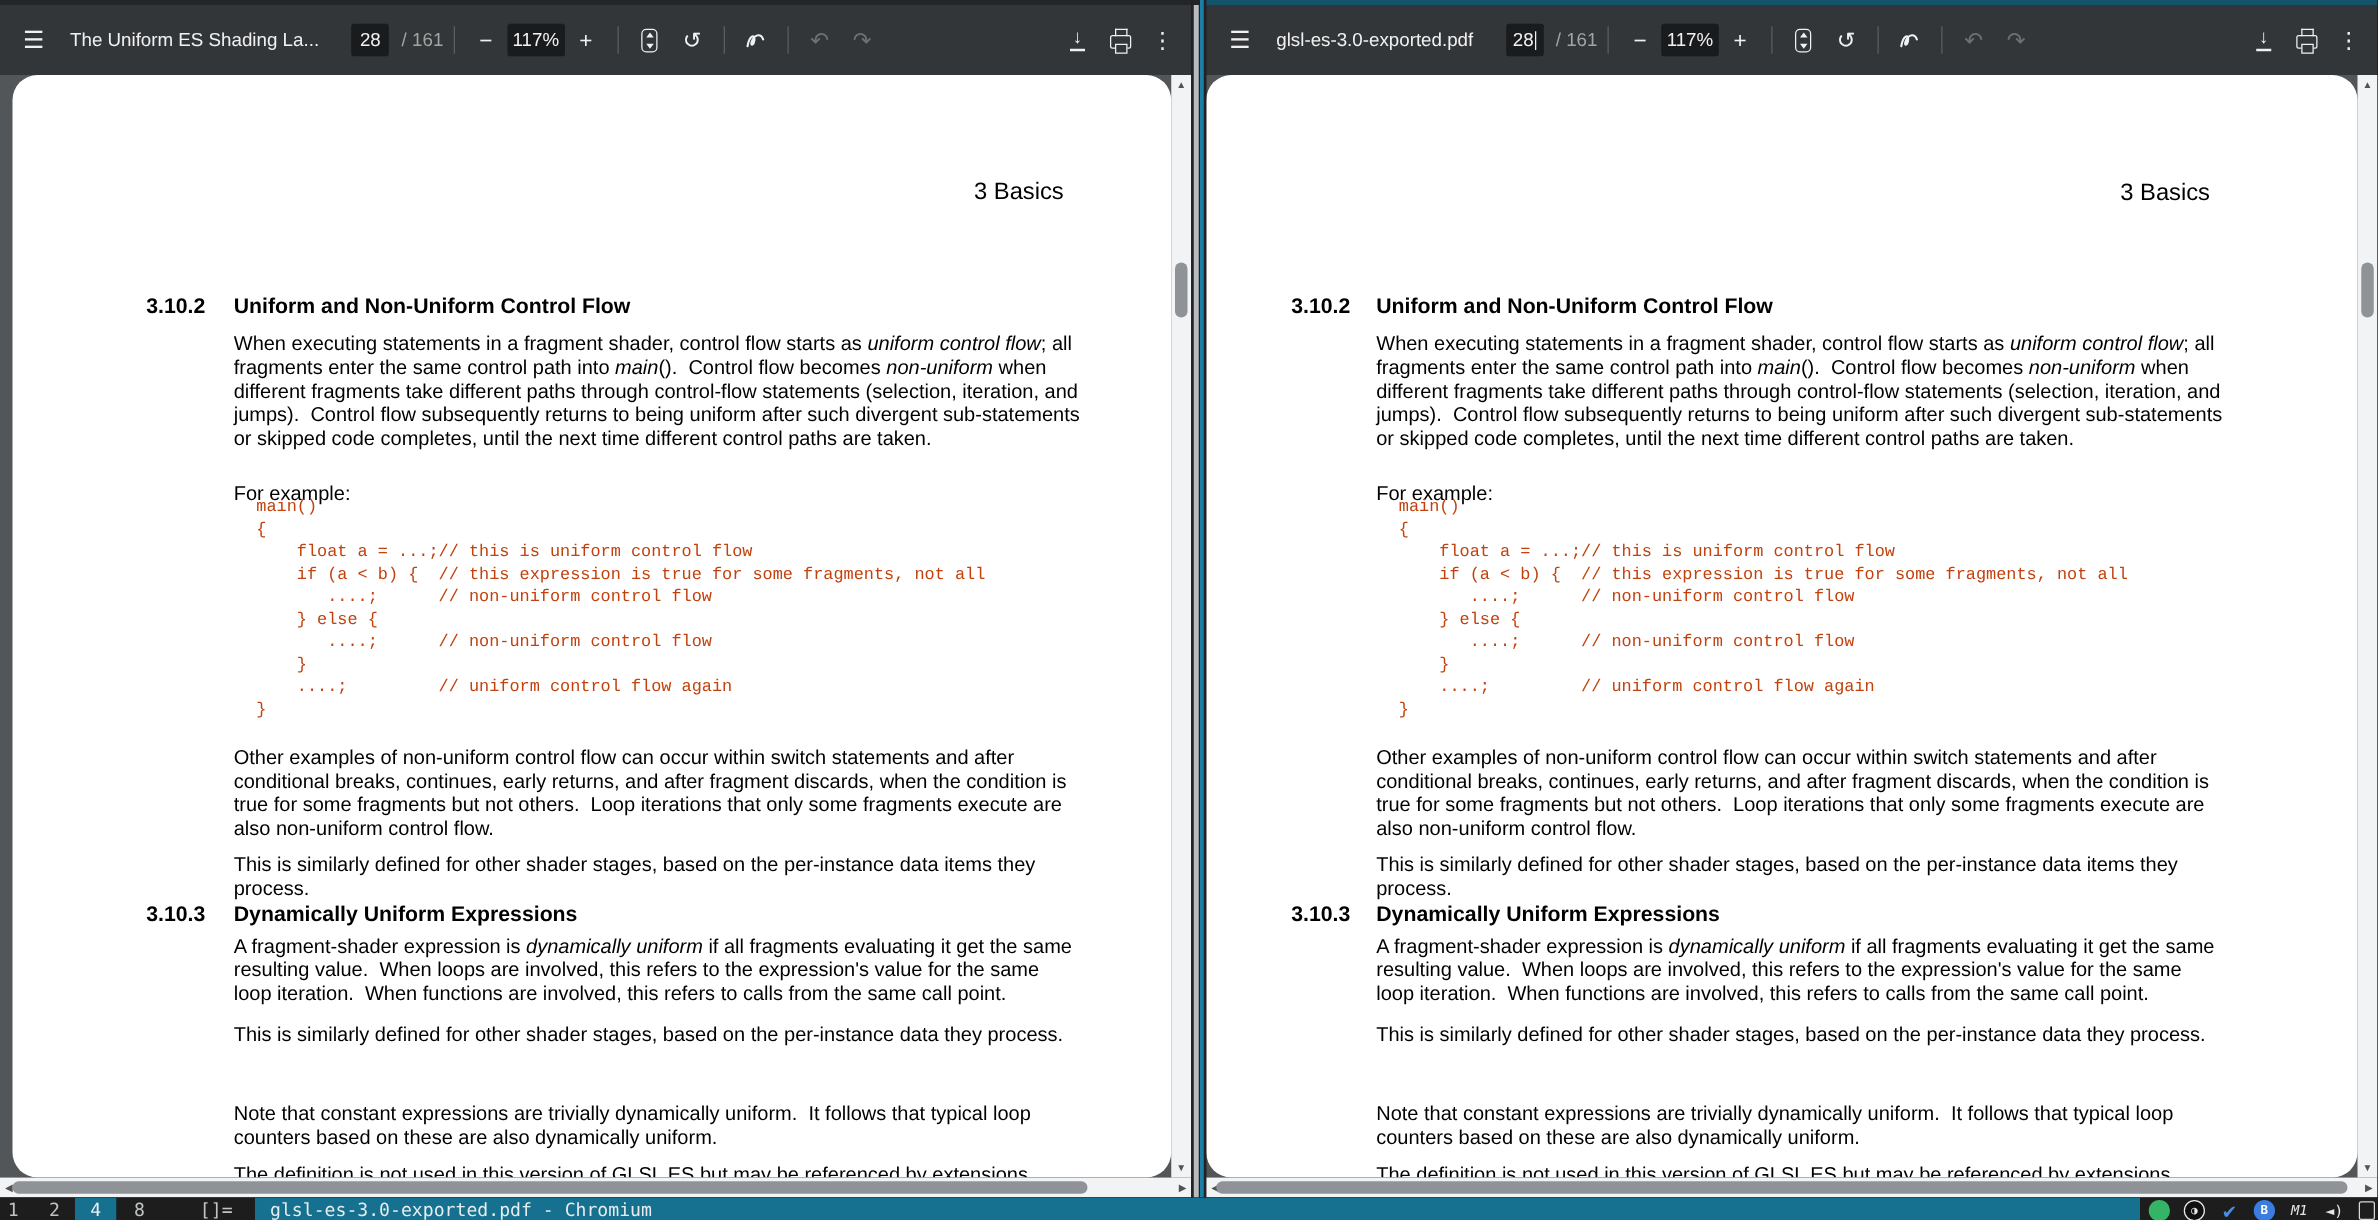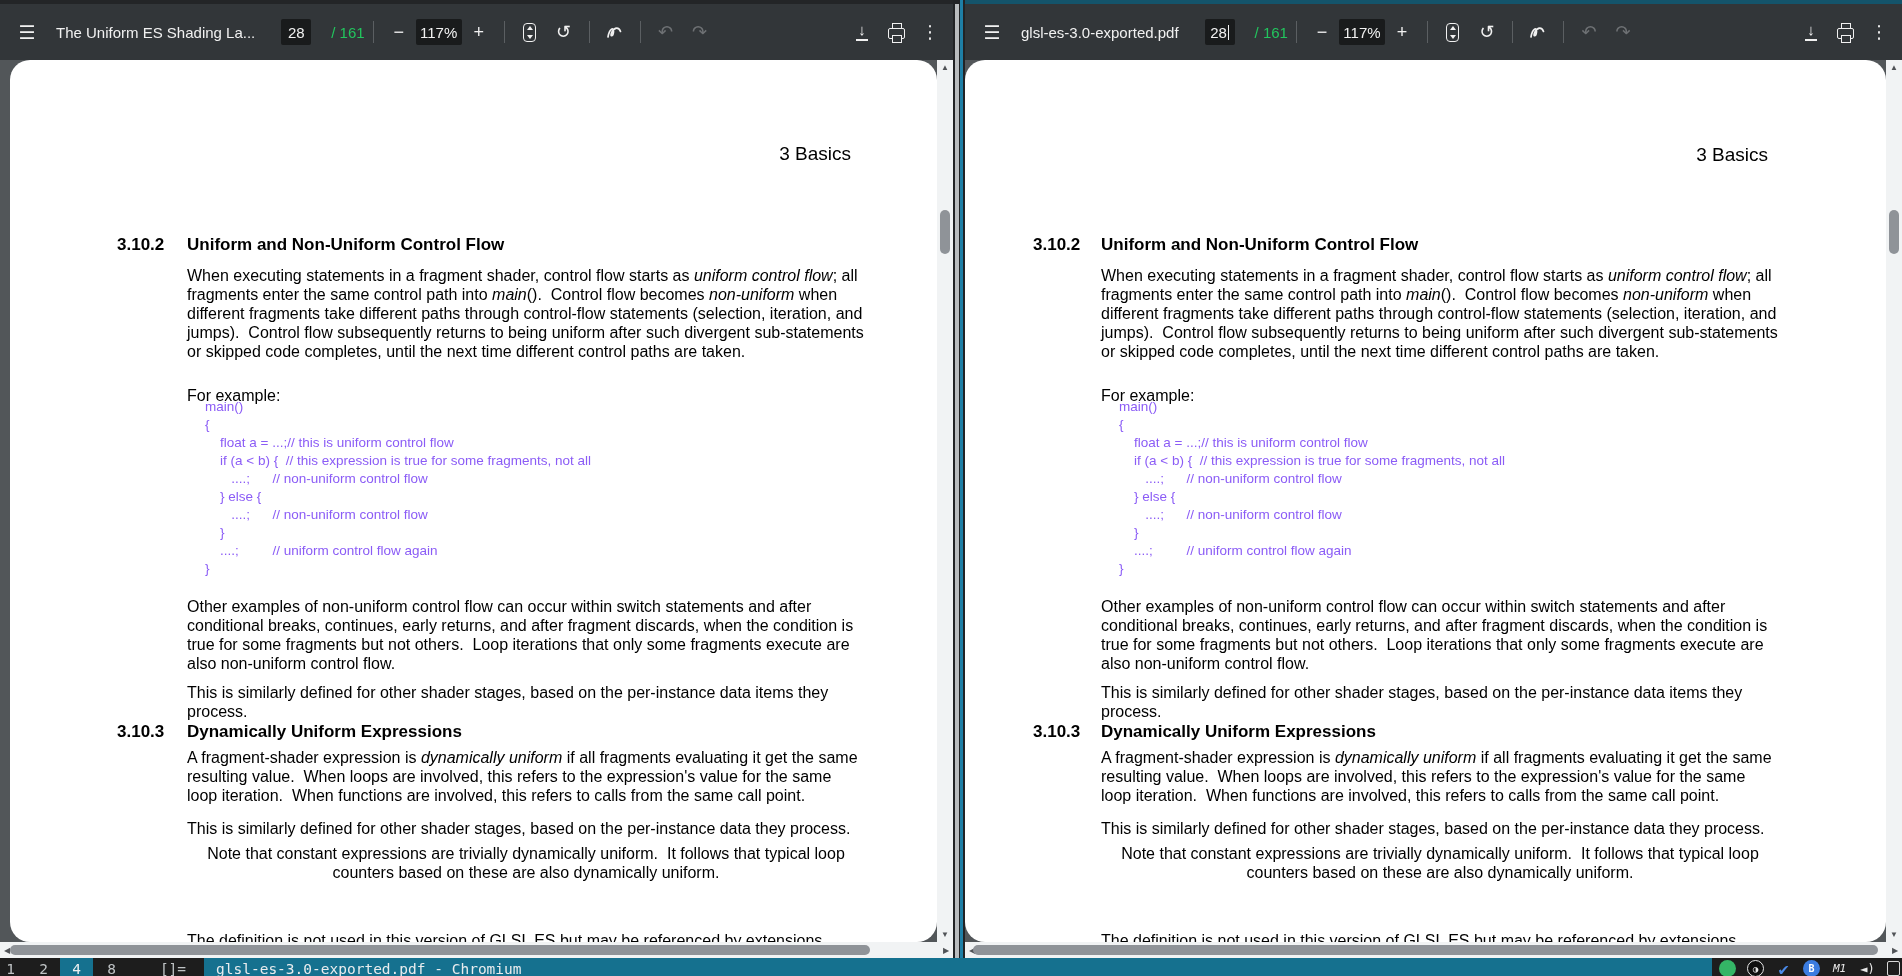--- a/index.html
+++ b/index.html
@@ -16,21 +16,21 @@
   
   .toolbar { position:absolute; top:4px; left:0; right:0; height:56px; background:#323639;
              display:flex; align-items:center; color:#f1f1f1; font-size:15px; }
   .tb-btn { width:34px; height:34px; display:flex; align-items:center; justify-content:center;
             border-radius:50%; flex:0 0 auto; cursor:pointer; font-size:18px; color:#f1f1f1; }
   .menu-btn { margin-left:10px; font-size:19px; }
   .doc-title { margin-left:12px; white-space:nowrap; overflow:hidden; max-width:215px; flex:0 1 auto; }
   .page-box { background:#191b1c; border-radius:2px; min-width:30px; height:26px; padding:0 5px;
               display:flex; align-items:center; justify-content:center; margin-left:26px; }
   .page-box .caret { display:inline-block; width:1px; height:15px; background:#f1f1f1; margin-left:1px; }
-  .page-total { margin-left:20px; color:#22c55e; white-space:nowrap; }
+  .page-total { margin-left:10px; color:#a3a3a3; white-space:nowrap; }
   .sep { width:1px; height:22px; background:#5b5f62; margin:0 8px; flex:0 0 auto; }
   .zoom-box { background:#191b1c; border-radius:2px; min-width:46px; height:26px;
               display:flex; align-items:center; justify-content:center; }
   .spacer { flex:1 1 auto; }
   .disabled { color:#6e7174 !important; }
 
   .fit-glyph { width:13px; height:19px; border:1.8px solid #f1f1f1; border-radius:4px; position:relative; }
   .fit-glyph::before, .fit-glyph::after { content:""; position:absolute; left:50%; transform:translateX(-50%);
       border-left:3.2px solid transparent; border-right:3.2px solid transparent; }
   .fit-glyph::before { top:2px;  border-bottom:4px solid #f1f1f1; }
@@ -52,36 +52,36 @@
   #win-left  .page { left:10px; width:927px; }
   #win-right .page { left:0;  width:921px; }
 
   .page-header { position:absolute; font-family:"Liberation Sans", sans-serif; font-size:19px; }
   #win-left  .page-header { top:83px; right:86px; }
   #win-right .page-header { top:84px; right:118px; }
 
   .sec-num, .sec-title { position:absolute; font-weight:bold; font-size:17px; font-family:"Liberation Sans", sans-serif; white-space:nowrap; }
   .para { position:absolute; font-family:Liberation Sans, sans-serif; font-size:16px; line-height:19px;
           width:678px; white-space:pre-wrap; }
-  .codeblock { position:absolute; font-family:Liberation Sans, sans-serif; font-size:13.5px; line-height:18px;
-               color:#8b5cf6; white-space:pre; }
+  .codeblock { position:absolute; font-family:Liberation Mono, monospace; font-size:13.5px; line-height:18px;
+               color:#c2410c; white-space:pre; }
 
   
   #win-left  .c-num   { left:107px; } #win-left  .c-body { left:177px; } #win-left  .c-code { left:195px; }
   #win-right .c-num   { left:68px;  } #win-right .c-body { left:136px; } #win-right .c-code { left:154px; }
   .y-h1   { top:175px; }
   .y-p1   { top:206px; }
   .y-p2   { top:326px; }
   .y-code { top:338px; }
   .y-p3   { top:537px; }
   .y-p4   { top:623px; }
   .y-h2   { top:662px; }
   .y-p5   { top:688px; }
   .y-p6   { top:759px; }
-  .y-p7   { top:784px;text-align:center; }
+  .y-p7   { top:822px; }
   .y-p8   { top:835px;margin-top:36px; }
 
   
   .v-scrollbar { position:absolute; top:60px; bottom:16px; right:0; width:16px; background:#f1f3f4; }
   #win-left .v-scrollbar { right:0; }
   .v-thumb { position:absolute; top:150px; left:3px; width:10px; height:44px; background:#8f9398; border-radius:6px; }
   .sb-arrow { position:absolute; left:0; width:16px; height:15px; color:#505357; font-size:8px;
               display:flex; align-items:center; justify-content:center; }
   .sb-up { top:0; } .sb-down { bottom:0; }
   .h-scrollbar { position:absolute; bottom:0; left:0; right:0; height:16px; background:#f1f3f4; }

